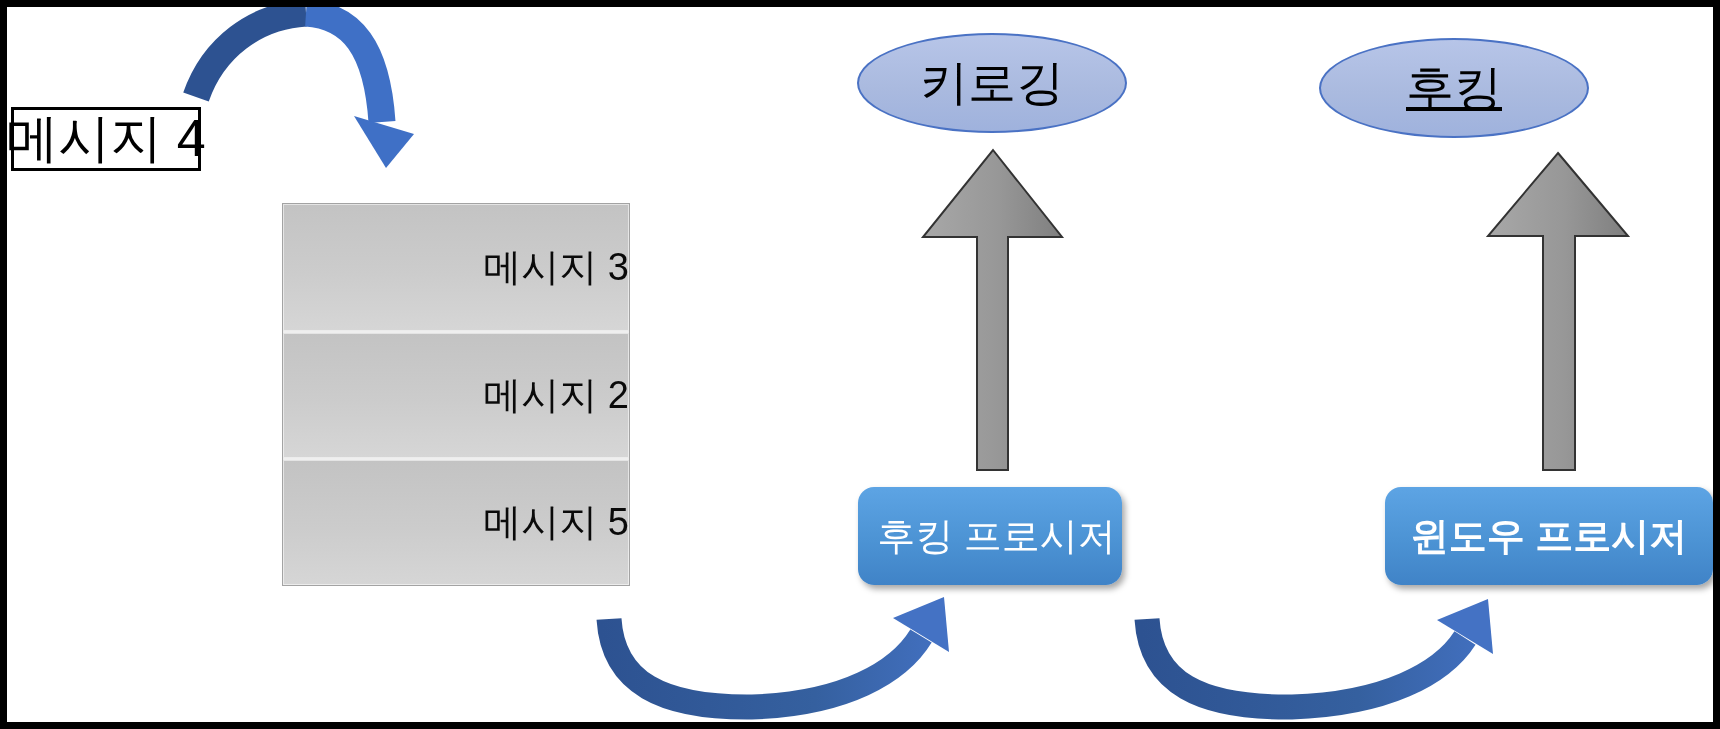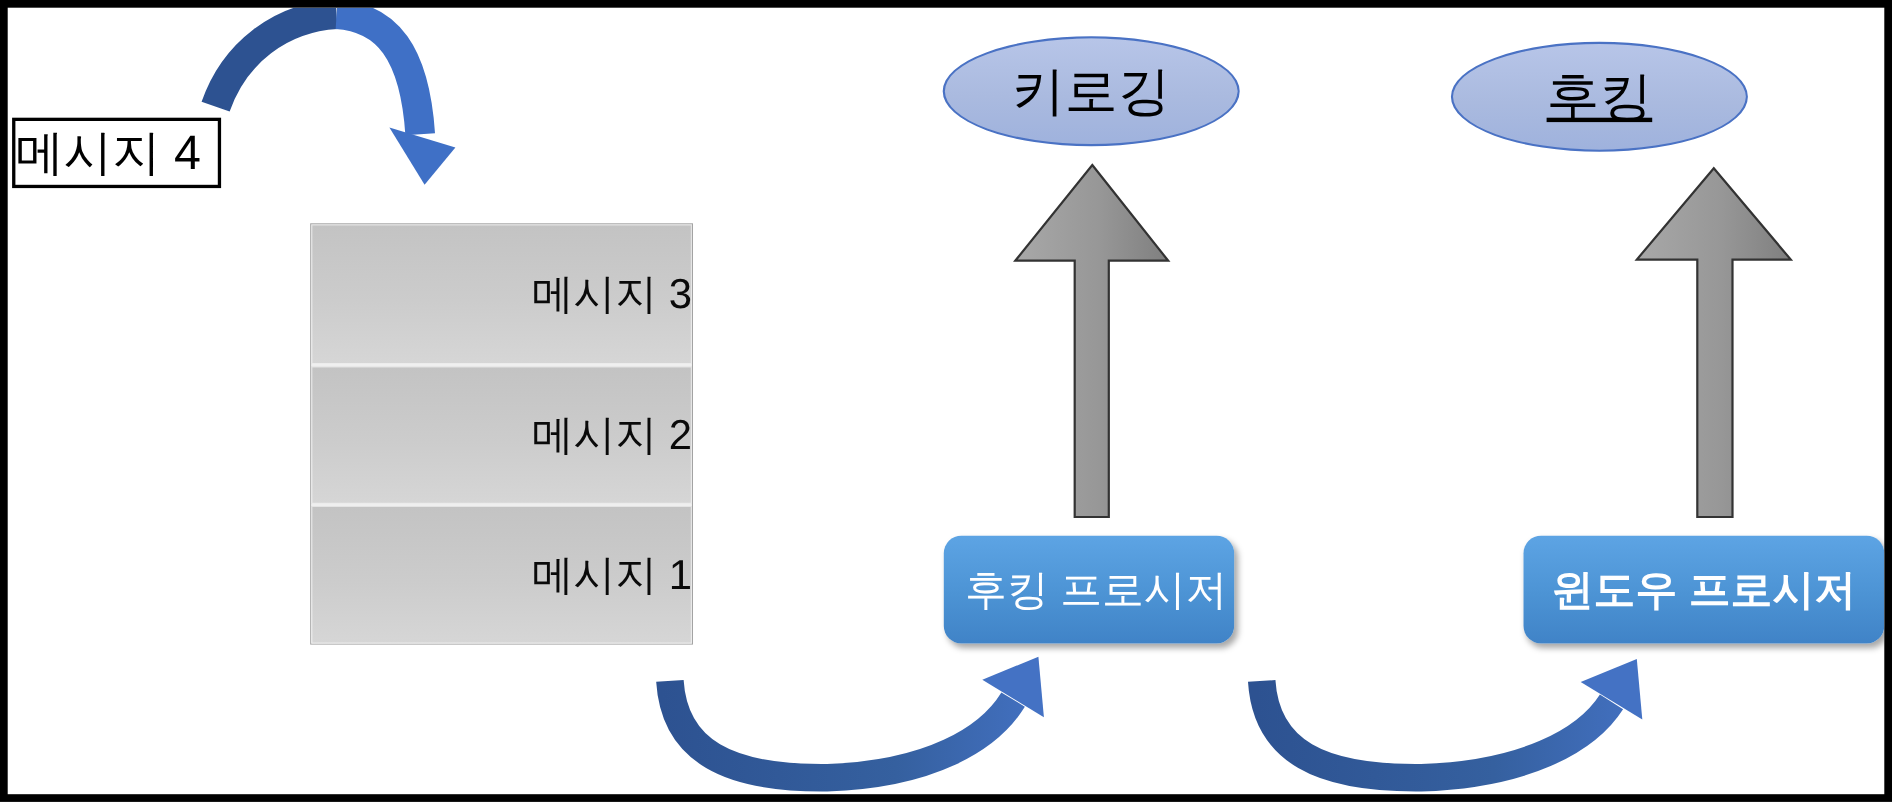--- a/index.html
+++ b/index.html
@@ -22,22 +22,22 @@
     pointer-events: none;
   }
 
   
   .floating-msg {
     position: absolute;
     left: 4px; top: 100px;
     width: 190px; height: 64px;
     background: #ffffff;
     border: 3px solid #000000;
-    display: flex; align-items: center; justify-content: flex-start;
-    font-size: 44px; color: #000000;
+    display: flex; align-items: center; justify-content: center;
+    font-size: 52px; color: #000000;
     white-space: nowrap;
   }
 
   
   .stack {
     position: absolute;
     left: 275px; top: 196px;
     width: 348px;
     border: 1px solid #a3a3a3;
   }
@@ -129,21 +129,21 @@
   </div>
 
   <div class="stack">
     <div class="stack-row">
       <span>메시지 3</span>
     </div>
     <div class="stack-row">
       <span>메시지 2</span>
     </div>
     <div class="stack-row">
-      <span>메시지 1</span>
+      <span>메시지 5</span>
     </div>
   </div>
 
   <div class="node-ellipse ellipse-keylogging">
     <span>키로깅</span>
   </div>
   <div class="node-ellipse ellipse-hooking">
     <span>후킹</span>
   </div>
 

